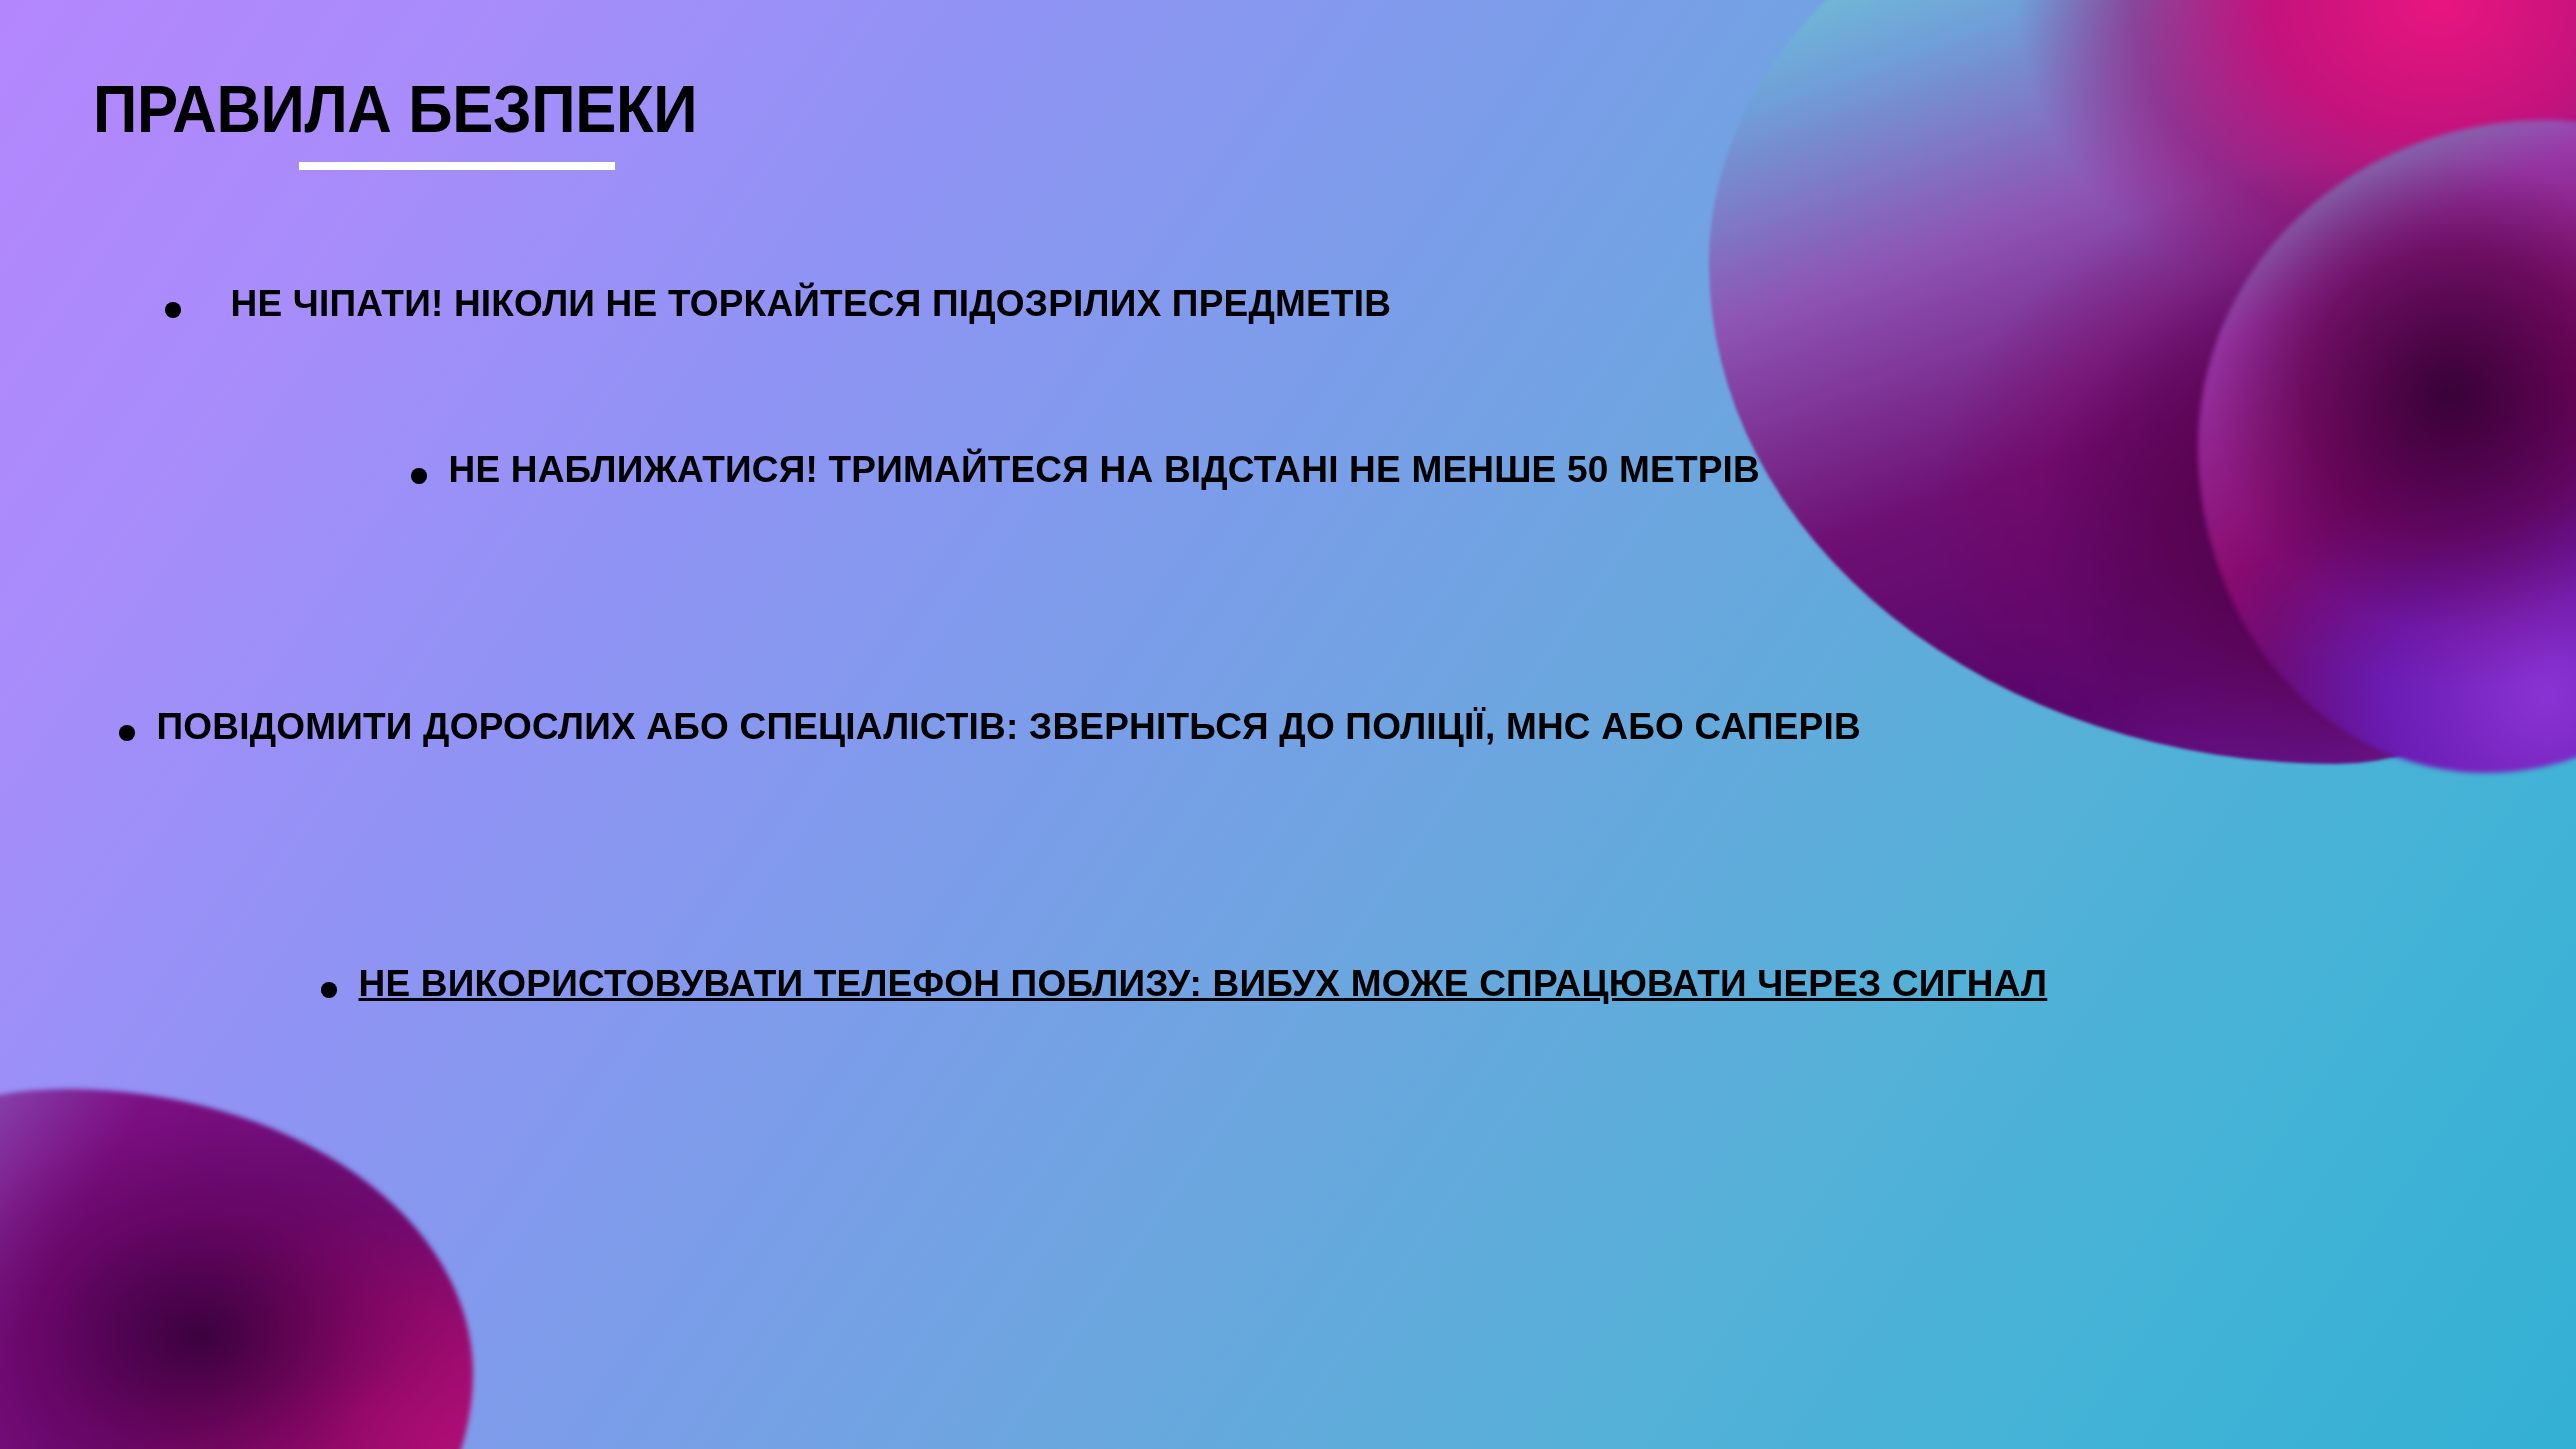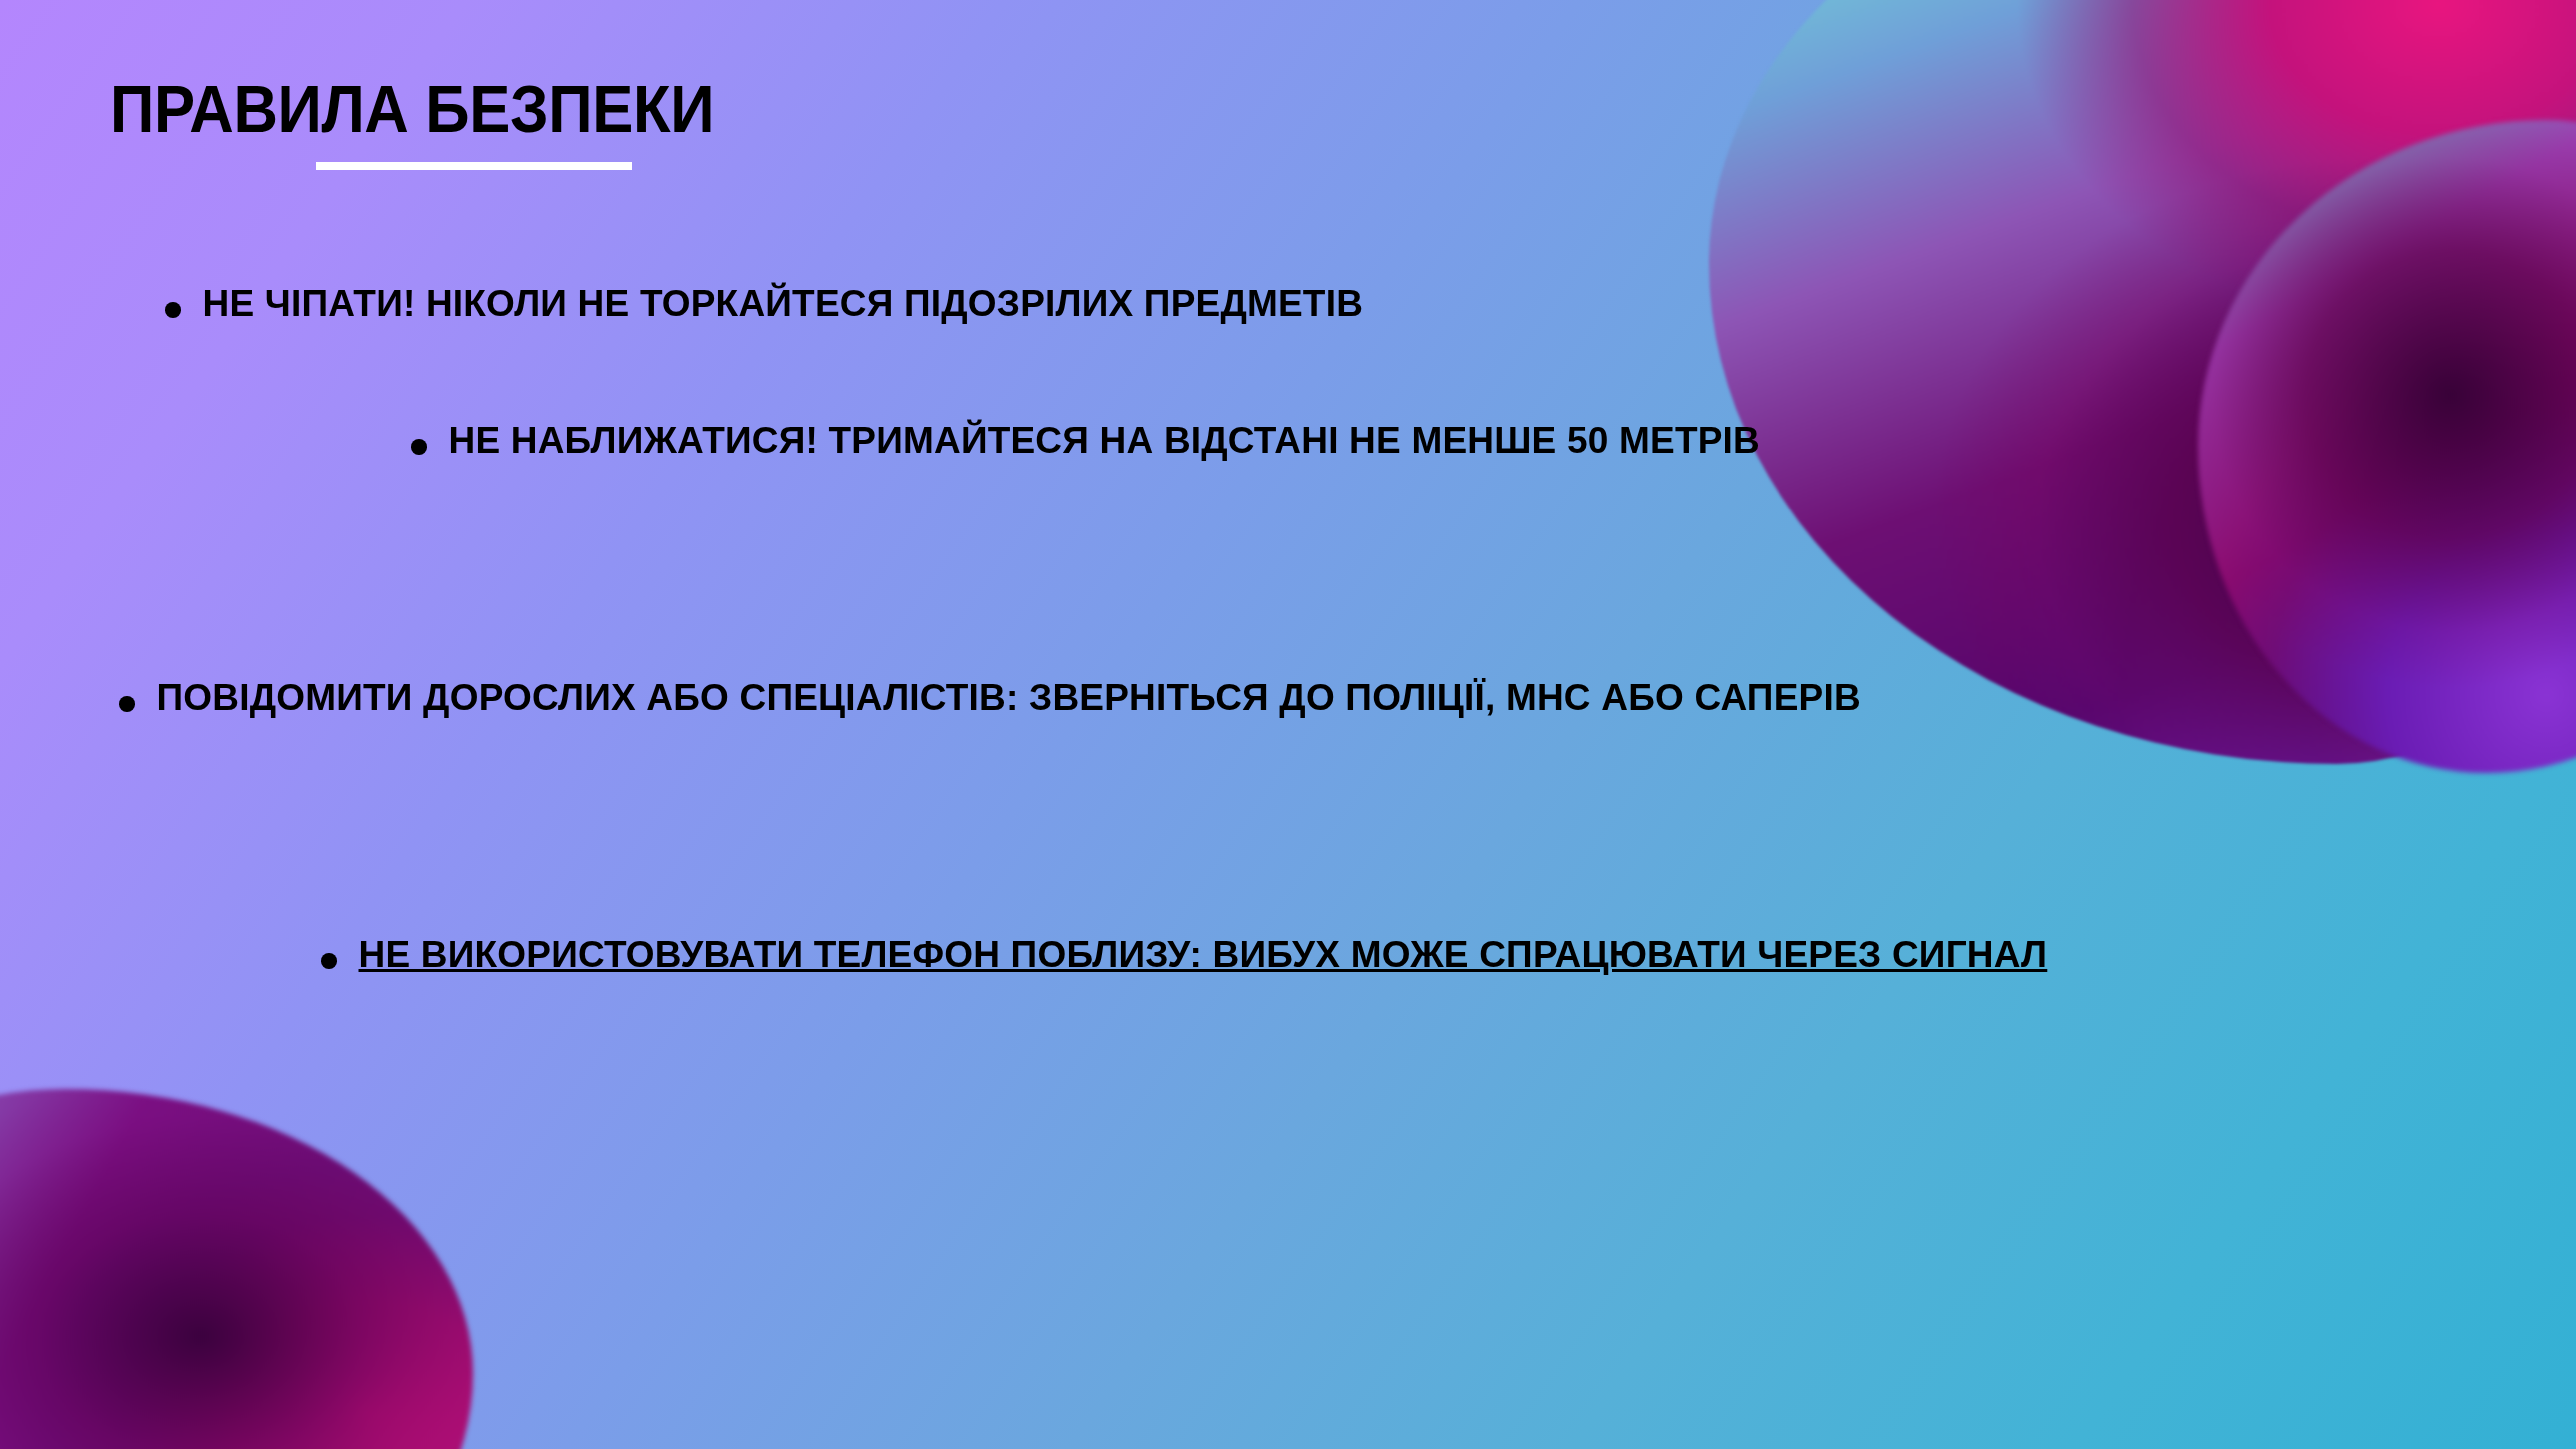--- a/index.html
+++ b/index.html
@@ -76,21 +76,21 @@
     filter: blur(2.6px);
   }
 
   
   .content {
     position: absolute;
     inset: 0;
   }
   .title-block {
     position: absolute;
-    left: 110px;
+    left: 93px;
     top: 76px;
     width: 773px;
   }
   .title {
     margin: 0;
     font-size: 67px;
     line-height: 0.98;
     font-weight: 900;
     letter-spacing: -0.4px;
     color: #000000;
@@ -127,21 +127,21 @@
     margin-right: 22px;
   }
   .bullet-text {
     font-size: 37px;
     line-height: 1.12;
     font-weight: 800;
     letter-spacing: 0.2px;
     color: #000000;
     white-space: nowrap;
   }
-  .row-0 { margin-left: 165px; margin-bottom: 89px; }
+  .row-0 { margin-left: 165px; margin-bottom: 118px; gap: 28px; }
   .row-1 { margin-left: 411px; margin-bottom: 209px; }
   .row-2 { margin-left: 119px; margin-bottom: 209px; text-align: center; }
   .row-3 { margin-left: 321px; text-decoration: underline; }
 </style>
 </head>
 <body>
 
 <div id="slide">
 
   <div class="blob-layer">

